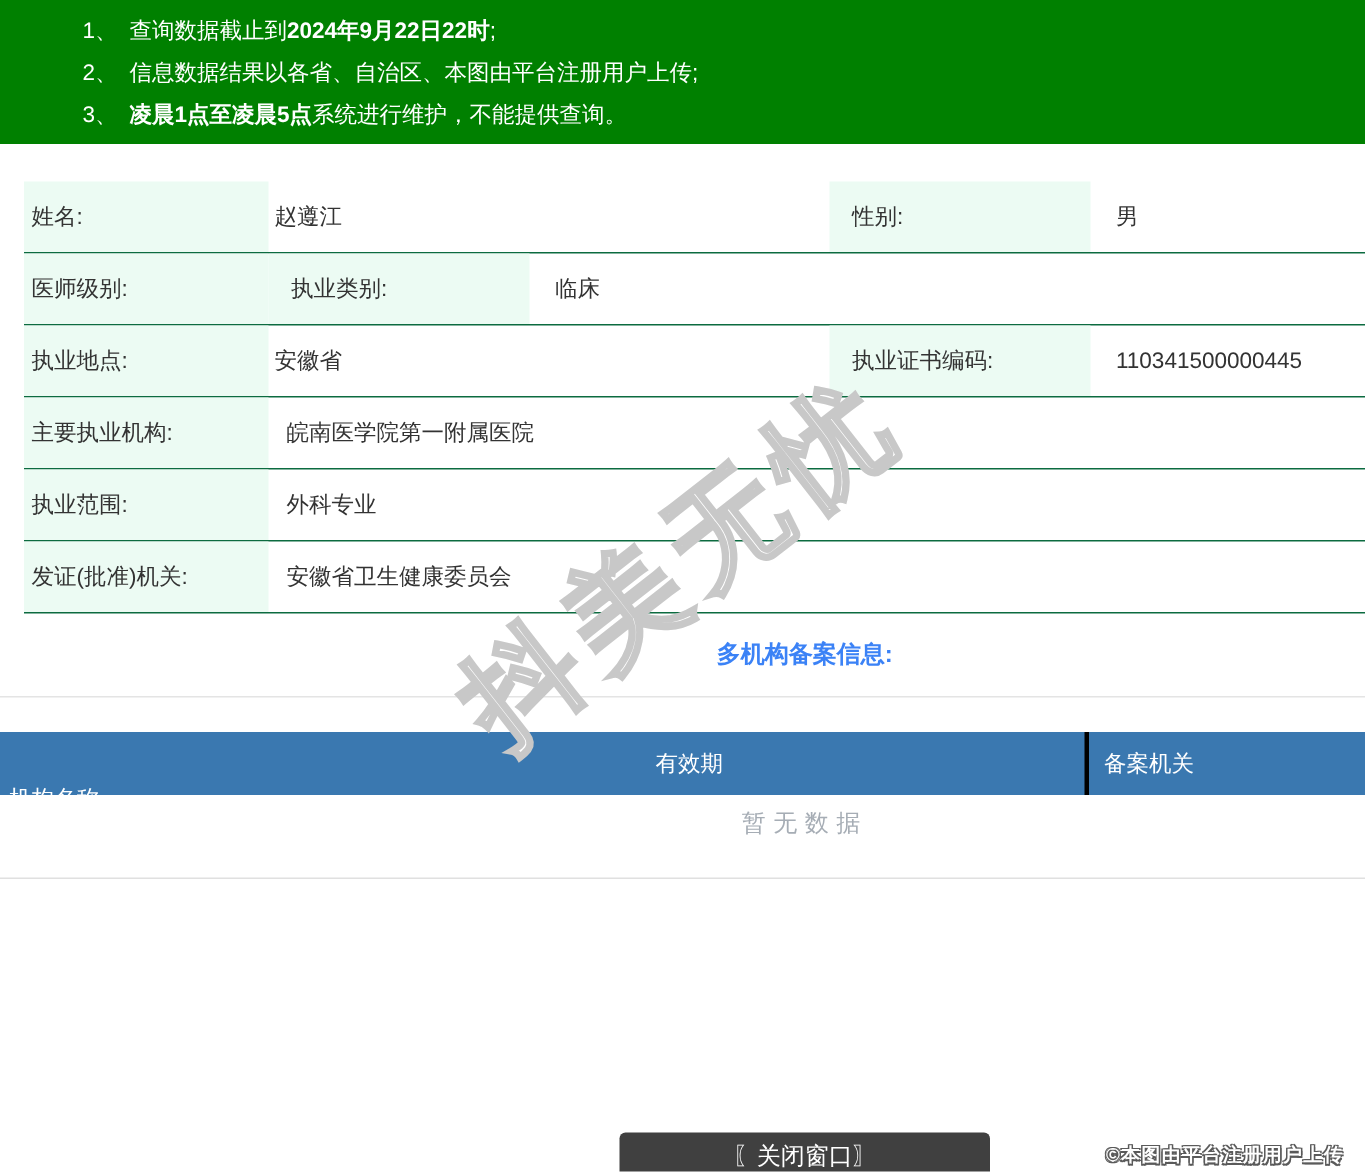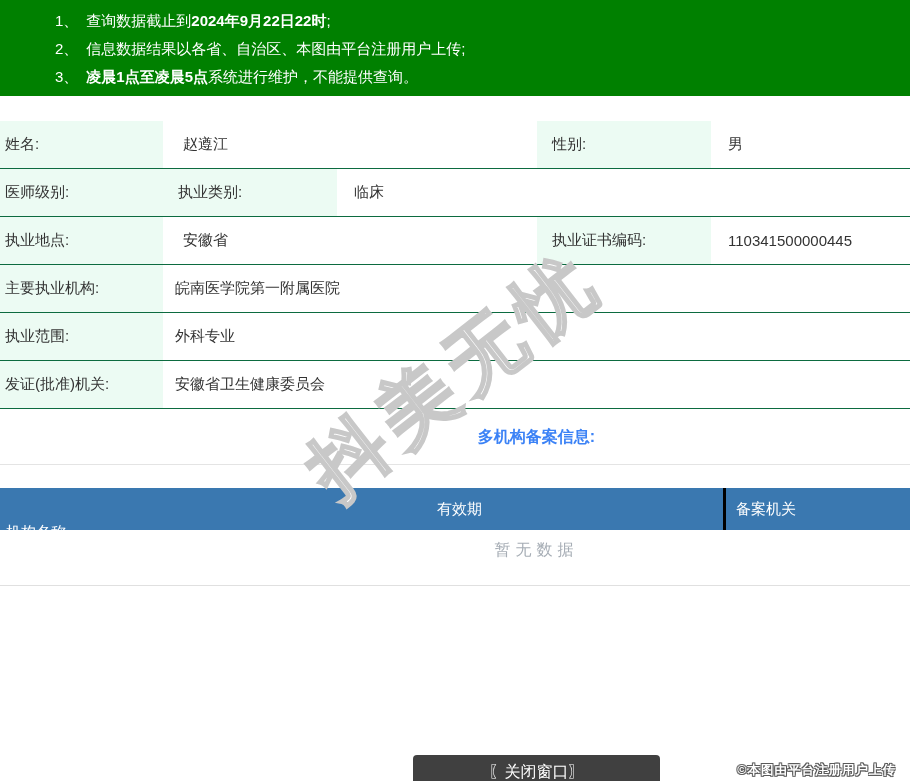--- a/index.html
+++ b/index.html
@@ -8,25 +8,25 @@
     position:relative; overflow:hidden; background:#fff;
     font-family:"Liberation Sans","DejaVu Sans",sans-serif;
     color:#333; font-size:15px;
   }
   
   .notice { background:#008000; color:#fff; height:96px; padding:7px 0 0 55px; }
   .notice-line { height:28px; line-height:28px; font-size:15px; white-space:nowrap; }
   .notice-num { margin-right:8px; }
   .notice-line b { font-weight:bold; }
   
-  .info-table { margin-top:25px; }
+  .info-table { margin-top:25px;margin-left:16px; }
   .info-row { display:flex; align-items:stretch; height:48px; border-bottom:1px solid #0c6b40; }
   .cell { display:flex; align-items:center; }
   .lbl1 { width:163px; background:#ecfbf3; padding-left:5px; }
-  .val1 { width:374px; padding-left:20px; }
+  .val1 { width:374px; padding-left:4px; }
   .lbl2 { width:174px; background:#ecfbf3; padding-left:15px; }
   .val2 { flex:1; padding-left:17px; }
   .valwide { flex:1; padding-left:12px; }
   
   .section-title {
     height:56px; line-height:56px; padding-left:163px; text-align:center;
     font-weight:bold; font-size:16px; color:#3b82f6; border-bottom:1px solid #e4e4e4;
   }
   .org-gap { height:23px; }
   .org-header { display:flex; height:42px; background:#3a78b0; color:#fff; font-size:15px; }

